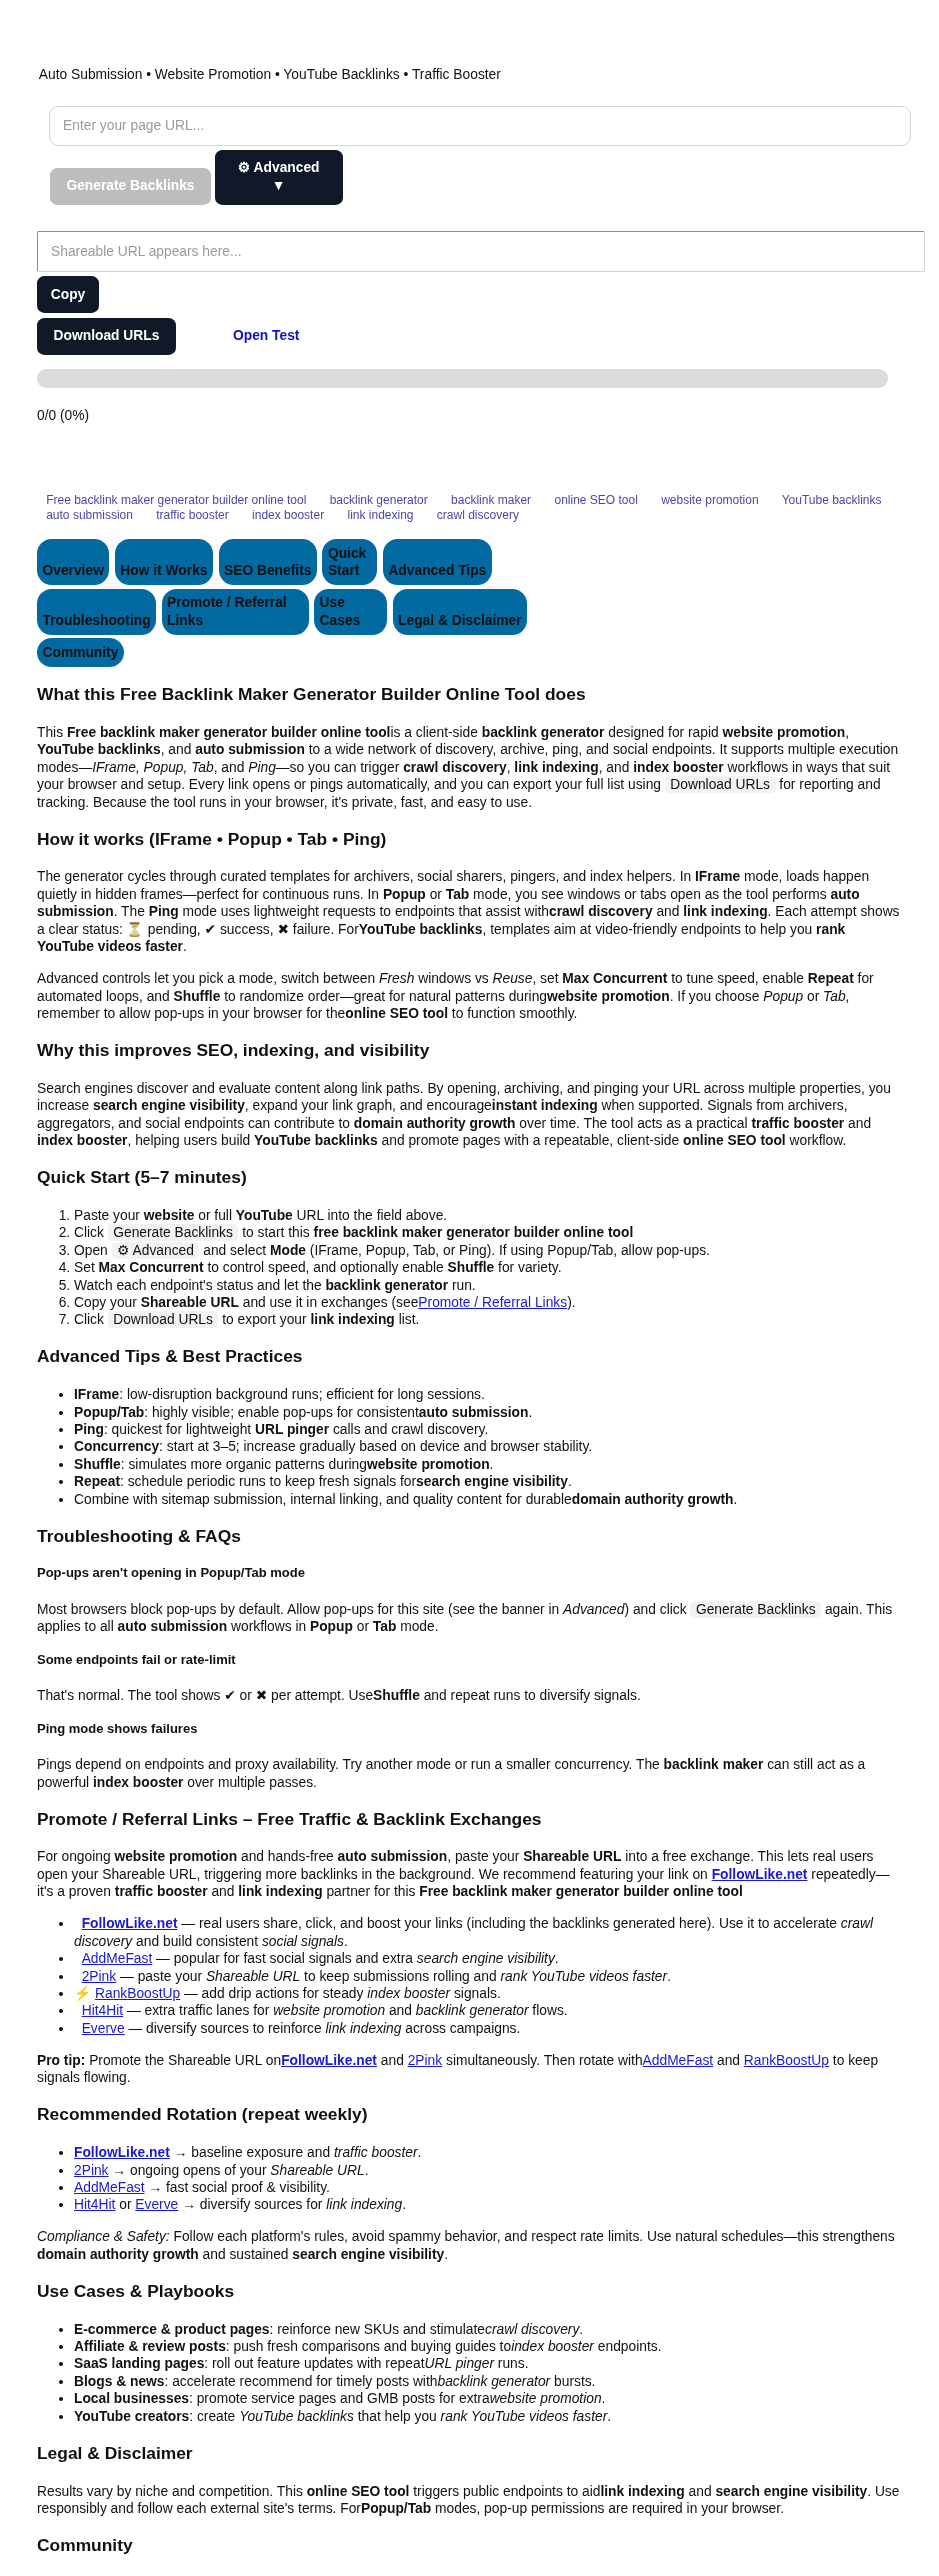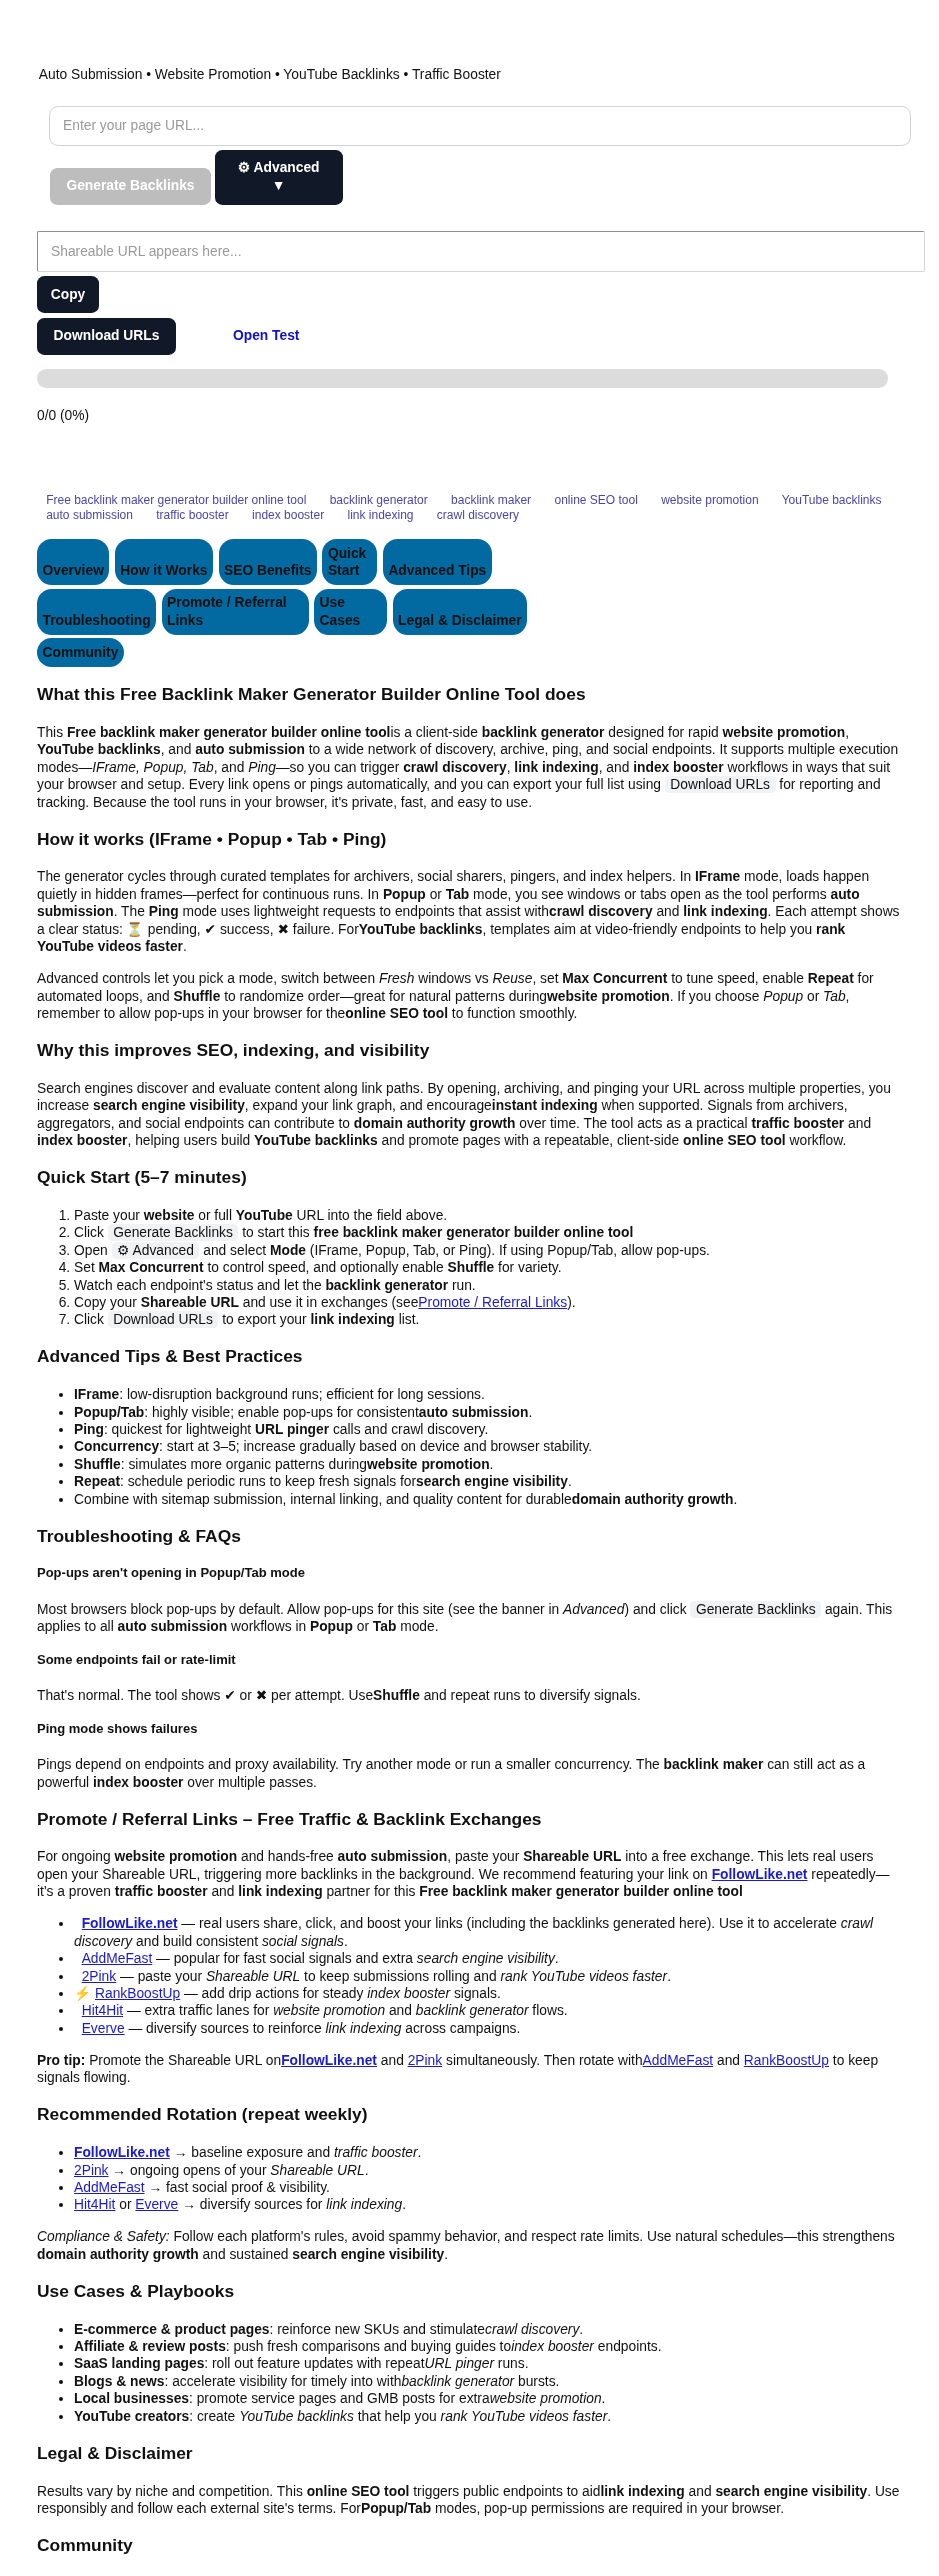--- a/index.html
+++ b/index.html
@@ -175,21 +175,21 @@
       </ul>
     <p id="p-compliance"><em>Compliance &amp; Safety:</em><span> Follow each platform's rules, avoid spammy behavior, and respect rate limits. Use natural schedules—this strengthens </span><strong>domain authority growth</strong><span> and sustained </span><strong>search engine visibility</strong><span>.</span></p>
   </section>
 
   <section>
     <h2>Use Cases &amp; Playbooks</h2>
     <ul id="ul-usecases">
         <li><strong>E-commerce &amp; product pages</strong><span>: reinforce new SKUs and stimulate</span><em>crawl discovery</em><span>.</span></li>
         <li><strong>Affiliate &amp; review posts</strong><span>: push fresh comparisons and buying guides to</span><em>index booster</em><span> endpoints.</span></li>
         <li><strong>SaaS landing pages</strong><span>: roll out feature updates with repeat</span><em>URL pinger</em><span> runs.</span></li>
-        <li><strong>Blogs &amp; news</strong><span>: accelerate visibility for timely into with</span><em>backlink generator</em><span> bursts.</span></li>
+        <li><strong>Blogs &amp; news</strong><span>: accelerate recommend for timely posts with</span><em>backlink generator</em><span> bursts.</span></li>
         <li><strong>Local businesses</strong><span>: promote service pages and GMB posts for extra</span><em>website promotion</em><span>.</span></li>
         <li><strong>YouTube creators</strong><span>: create </span><em>YouTube backlinks</em><span> that help you </span><em>rank YouTube videos faster</em><span>.</span></li>
       </ul>
   </section>
 
   <section>
     <h2>Legal &amp; Disclaimer</h2>
     <p id="p-legal"><span>Results vary by niche and competition. This </span><strong>online SEO tool</strong><span> triggers public endpoints to aid</span><strong>link indexing</strong><span> and </span><strong>search engine visibility</strong><span>. Use responsibly and follow each external site's terms. For</span><strong>Popup/Tab</strong><span> modes, pop-up permissions are required in your browser.</span></p>
   </section>
 

